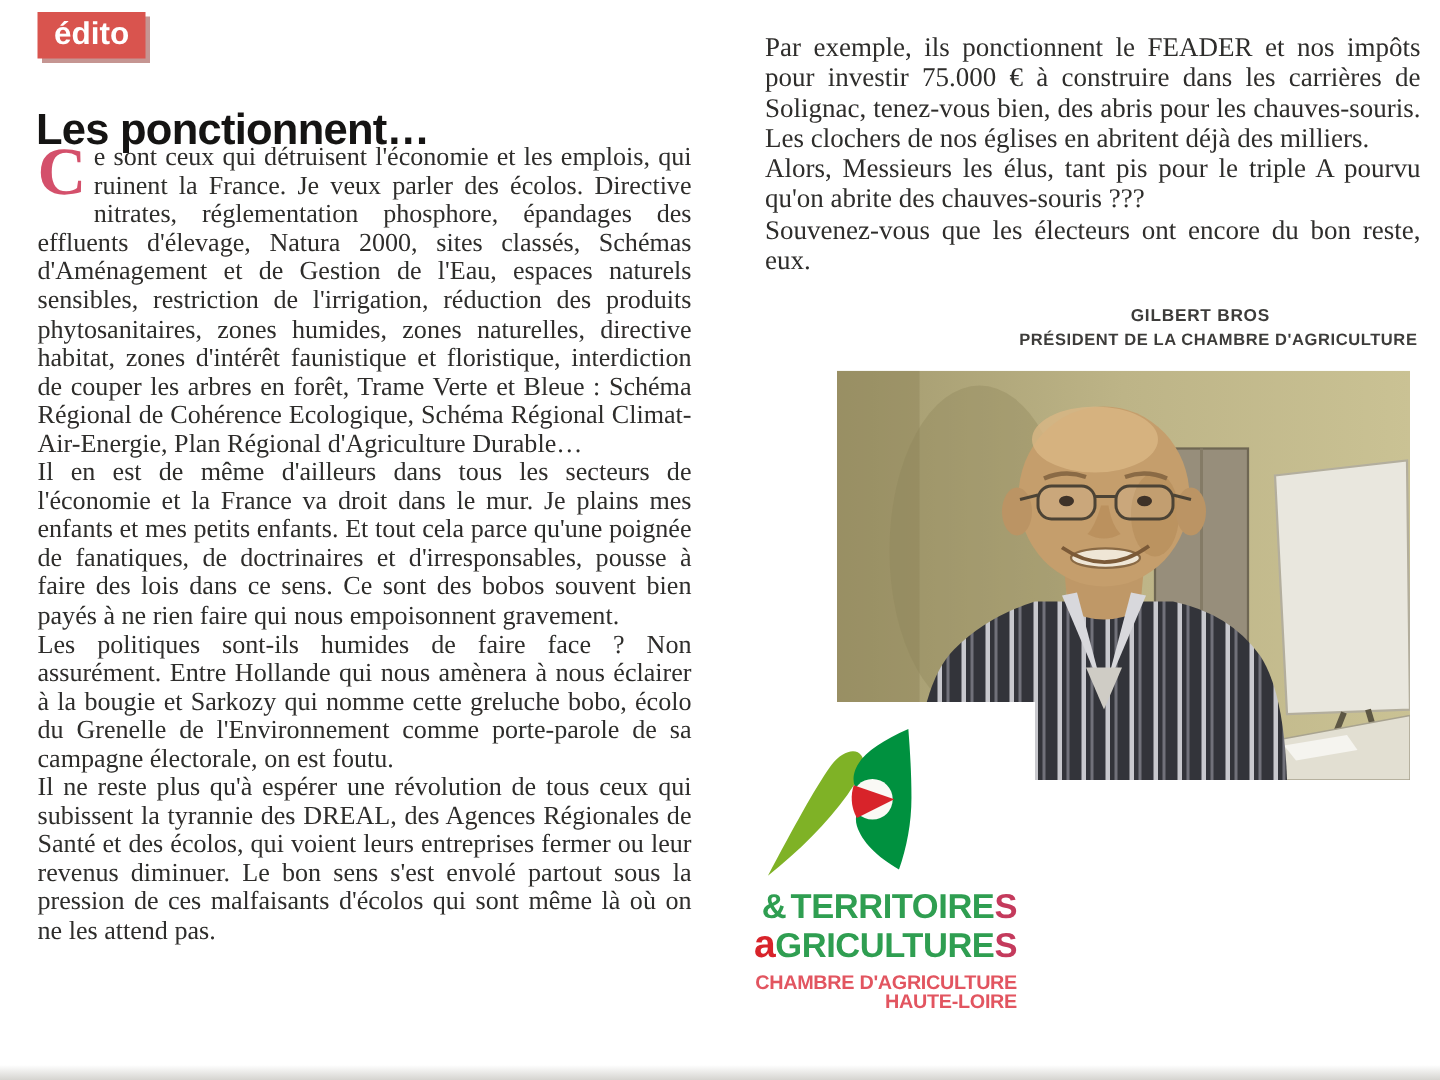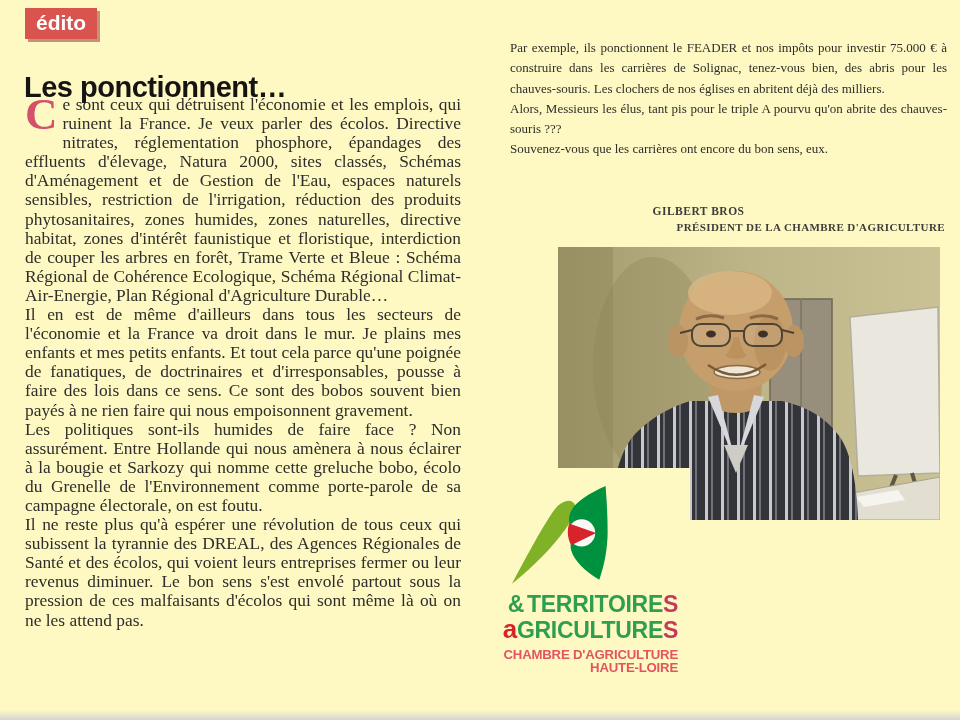--- a/index.html
+++ b/index.html
@@ -1,18 +1,18 @@
 <!DOCTYPE html>
 <html><head>
 <meta charset="utf-8">
 <style>
   html,body { margin:0; padding:0; background:#e9e8e5; }
   #frame {
     position:relative; width:960px; height:720px; overflow:hidden;
-    background:#fef9c3;
+    background:#ffffff;
     font-family:"Liberation Serif", serif;
     color:#2e2d2b;
   }
   
   .badge {
     position:absolute; left:25px; top:8px;
     background:#d9544e; color:#fff;
     font-family:"Liberation Sans", sans-serif;
     font-weight:bold; font-size:21px; line-height:1;
     padding:4px 11px 6px 11px;
@@ -24,33 +24,33 @@
     font-family:"Liberation Sans", sans-serif;
     font-weight:bold; font-size:29px; letter-spacing:-0.5px;
     color:#151413;
   }
   
   .col-left {
     position:absolute; left:25px; top:95px; width:436px;
     text-align:justify; font-size:17.4px; line-height:19.1px;
   }
   .col-right {
-    position:absolute; left:510px; top:38px; width:437px;
-    text-align:justify; font-size:13px; line-height:20.3px;
+    position:absolute; left:510px; top:21px; width:437px;
+    text-align:justify; font-size:18px; line-height:20.3px;
   }
   .col-left p, .col-right p { margin:0; }
   .dropcap {
     float:left; color:#d4506b; font-weight:bold;
     font-size:45px; line-height:34px; height:37px;
     padding:2px 5px 0 0;
   }
   
   .byline {
-    position:absolute; right:15px; top:205px; text-align:left;
-    font-family:Liberation Serif, serif; font-weight:bold; color:#3d3c3a;
+    position:absolute; right:15px; top:205px; text-align:center;
+    font-family:Liberation Sans, sans-serif; font-weight:bold; color:#3d3c3a;
   }
   .byline-name { font-size:11.5px; letter-spacing:.5px; }
   .byline-role { font-size:11px;  letter-spacing:.4px; margin-top:4px;margin-left:24px; }
   
   .photo {
     position:absolute; left:558px; top:247px; width:382px; height:273px;
     clip-path: polygon(0 0, 100% 0, 100% 100%, 132px 100%, 132px 221px, 0 221px);
   }
   .photo svg { display:block; width:100%; height:100%; }
   
@@ -84,21 +84,21 @@
   <div class="col-left">
     <p><span class="dropcap">C</span><span>e sont ceux qui détruisent l'économie et les emplois, qui ruinent la France. Je veux parler des écolos. Directive nitrates, réglementation phosphore, épandages des effluents d'élevage, Natura 2000, sites classés, Schémas d'Aménagement et de Gestion de l'Eau, espaces naturels sensibles, restriction de l'irrigation, réduction des produits phytosanitaires, zones humides, zones naturelles, directive habitat, zones d'intérêt faunistique et floristique, interdiction de couper les arbres en forêt, Trame Verte et Bleue : Schéma Régional de Cohérence Ecologique, Schéma Régional Climat-Air-Energie, Plan Régional d'Agriculture Durable…</span></p>
     <p>Il en est de même d'ailleurs dans tous les secteurs de l'économie et la France va droit dans le mur. Je plains mes enfants et mes petits enfants. Et tout cela parce qu'une poignée de fanatiques, de doctrinaires et d'irresponsables, pousse à faire des lois dans ce sens. Ce sont des bobos souvent bien payés à ne rien faire qui nous empoisonnent gravement.</p>
     <p>Les politiques sont-ils humides de faire face ? Non assurément. Entre Hollande qui nous amènera à nous éclairer à la bougie et Sarkozy qui nomme cette greluche bobo, écolo du Grenelle de l'Environnement comme porte-parole de sa campagne électorale, on est foutu.</p>
     <p>Il ne reste plus qu'à espérer une révolution de tous ceux qui subissent la tyrannie des DREAL, des Agences Régionales de Santé et des écolos, qui voient leurs entreprises fermer ou leur revenus diminuer. Le bon sens s'est envolé partout sous la pression de ces malfaisants d'écolos qui sont même là où on ne les attend pas.</p>
   </div>
 
   <div class="col-right">
     <p>Par exemple, ils ponctionnent le FEADER et nos impôts pour investir 75.000 € à construire dans les carrières de Solignac, tenez-vous bien, des abris pour les chauves-souris. Les clochers de nos églises en abritent déjà des milliers.</p>
     <p>Alors, Messieurs les élus, tant pis pour le triple A pourvu qu'on abrite des chauves-souris ???</p>
-    <p>Souvenez-vous que les carrières ont encore du bon sens, eux.</p>
+    <p>Souvenez-vous que les électeurs ont encore du bon reste, eux.</p>
   </div>
 
   <div class="byline">
     <div class="byline-name">GILBERT BROS</div>
     <div class="byline-role">PRÉSIDENT DE LA CHAMBRE D'AGRICULTURE</div>
   </div>
 
   <div class="photo">
     <svg viewBox="0 0 382 273" preserveAspectRatio="none" aria-hidden="true">
       <defs>

